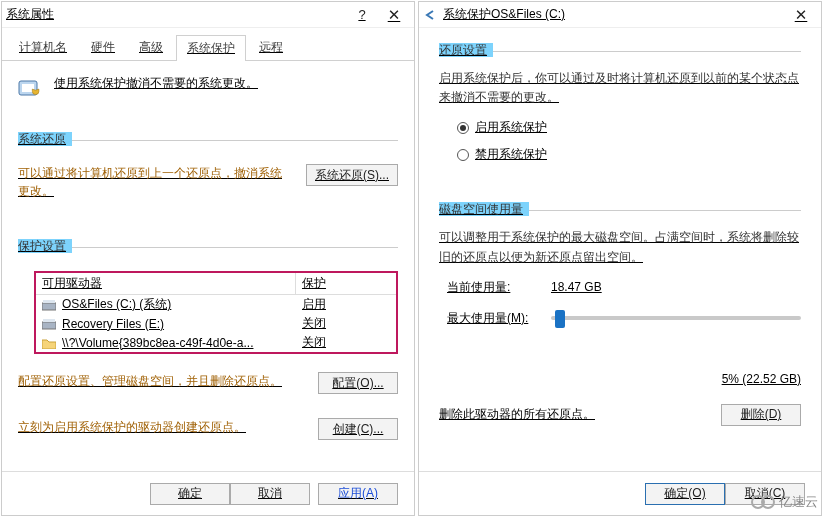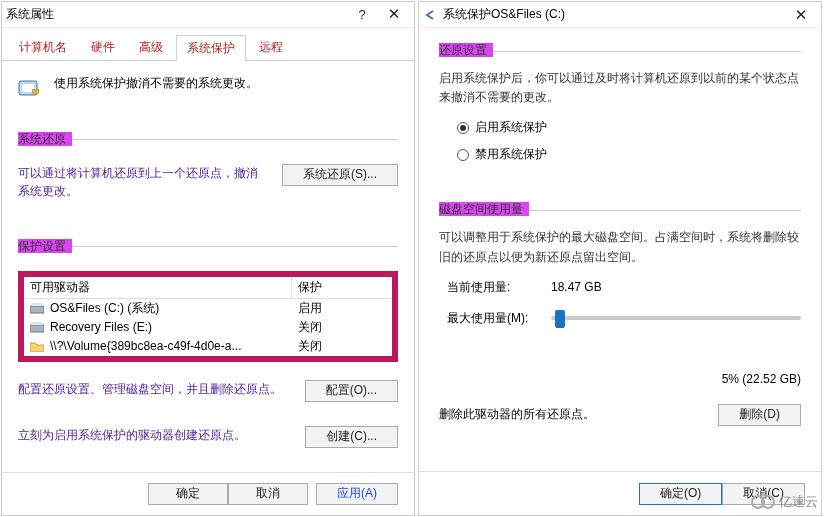--- a/index.html
+++ b/index.html
@@ -1,51 +1,51 @@
 <!DOCTYPE html>
 <html><head>
 <meta charset="utf-8">
 <style>
 * { box-sizing: border-box; font-family: "Microsoft YaHei", "SimSun", sans-serif; font-size: 12px; }
 body { margin: 0; background: #fff; width: 824px; height: 517px; position: relative; }
 
-.wrap { display: flex; height: 100%; }
+.wrap { display: flex; height: 100%; text-decoration: underline; }
 
 .dialog { background: #fff; border: 1px solid #ccc; display: flex; flex-direction: column; }
 .dialog.left { width: 414px; height: 515px; margin: 1px; }
 .dialog.right { width: 404px; height: 515px; margin: 1px 1px 1px 2px; }
 
 .titlebar { height: 26px; background: #fff; border-bottom: 1px solid #eee; display: flex; align-items: center; padding: 0 4px; }
 .titlebar .t-icon { width: 14px; height: 14px; margin-right: 6px; display: inline-flex; align-items: center; justify-content: center; }
 .titlebar .spacer { flex: 1; }
 .titlebar .xbtn { width: 32px; height: 24px; display: flex; align-items: center; justify-content: center; color: #222; font-size: 15px; }
 .titlebar .qbtn { width: 32px; height: 24px; display: flex; align-items: center; justify-content: center; color: #222; font-size: 13px; }
 
 .tabs { display: flex; border-bottom: 1px solid #d0d0d0; padding-top: 6px; padding-left: 6px; }
-.tab { padding: 4px 10px; border: 1px solid transparent; border-bottom: none; margin-right: 2px; color: #b91c1c; }
+.tab { padding: 4px 10px; border: 1px solid transparent; border-bottom: none; margin-right: 2px; color: #404040; }
 .tab.sel { border-color: #d0d0d0; background: #fff; position: relative; top: 1px; }
 
 .body-l { flex: 1; padding: 14px 16px 0 16px; display: flex; flex-direction: column; gap: 6px; }
 .body-r { flex: 1; padding: 14px 20px 0 20px; display: flex; flex-direction: column; }
 
 .intro-row { display: flex; align-items: flex-start; gap: 10px; margin-bottom: 22px; }
 .intro-icon { width: 26px; height: 26px; margin-top: 2px; }
 
 .section-head { position: relative; margin-bottom: 10px; }
 .section-head .line { position: absolute; left: 0; right: 0; top: 50%; height: 1px; background: #ccc; }
-.section-head span { position: relative; background: #d946ef; padding-right: 6px; color: #333; }
+.section-head span { position: relative; background: #7dd3fc; padding-right: 6px; color: #333; }
 
 .row-two { display: flex; align-items: flex-start; justify-content: space-between; gap: 16px; margin-bottom: 18px; }
-.row-two .txt { flex: 1; line-height: 1.5; color: #4c1d95; }
-
-.btn { min-width: 80px; height: 22px; border: 1px solid #aaa; background: #f3f3f3; display: inline-flex; align-items: center; justify-content: center; padding: 0 20px; color: #222; }
+.row-two .txt { flex: 1; line-height: 1.5; color: #a16207; }
+
+.btn { min-width: 80px; height: 22px; border: 1px solid #aaa; background: #f3f3f3; display: inline-flex; align-items: center; justify-content: center; padding: 0 8px; color: #222; }
 .btn.disabled { color: #1d4ed8; margin-left: 8px; }
 .btn.primary { border-color: #2a6fb0; }
 
-.drive-table { border: 6px solid #be185d; margin-bottom: 12px; }
+.drive-table { border: 2px solid #be185d; margin-bottom: 12px; margin-left: 16px; }
 .drive-head { display: flex; border-bottom: 1px solid #ddd; }
 .cell-a { flex: 1; padding: 2px 6px; border-right: 1px solid #ddd; }
 .cell-b { width: 100px; padding: 2px 6px; }
 .drive-row { display: flex; align-items: center; padding: 1px 0; }
 .drive-row .ic { width: 18px; display: inline-flex; justify-content: center; margin-left: 4px; }
 .drive-row .nm { flex: 1; padding: 0 4px; }
 .drive-row .st { width: 100px; padding: 0 6px; }
 
 .footer { height: 44px; border-top: 1px solid #ddd; display: flex; align-items: center; justify-content: flex-end; gap: 0; padding: 0 16px; }
 

